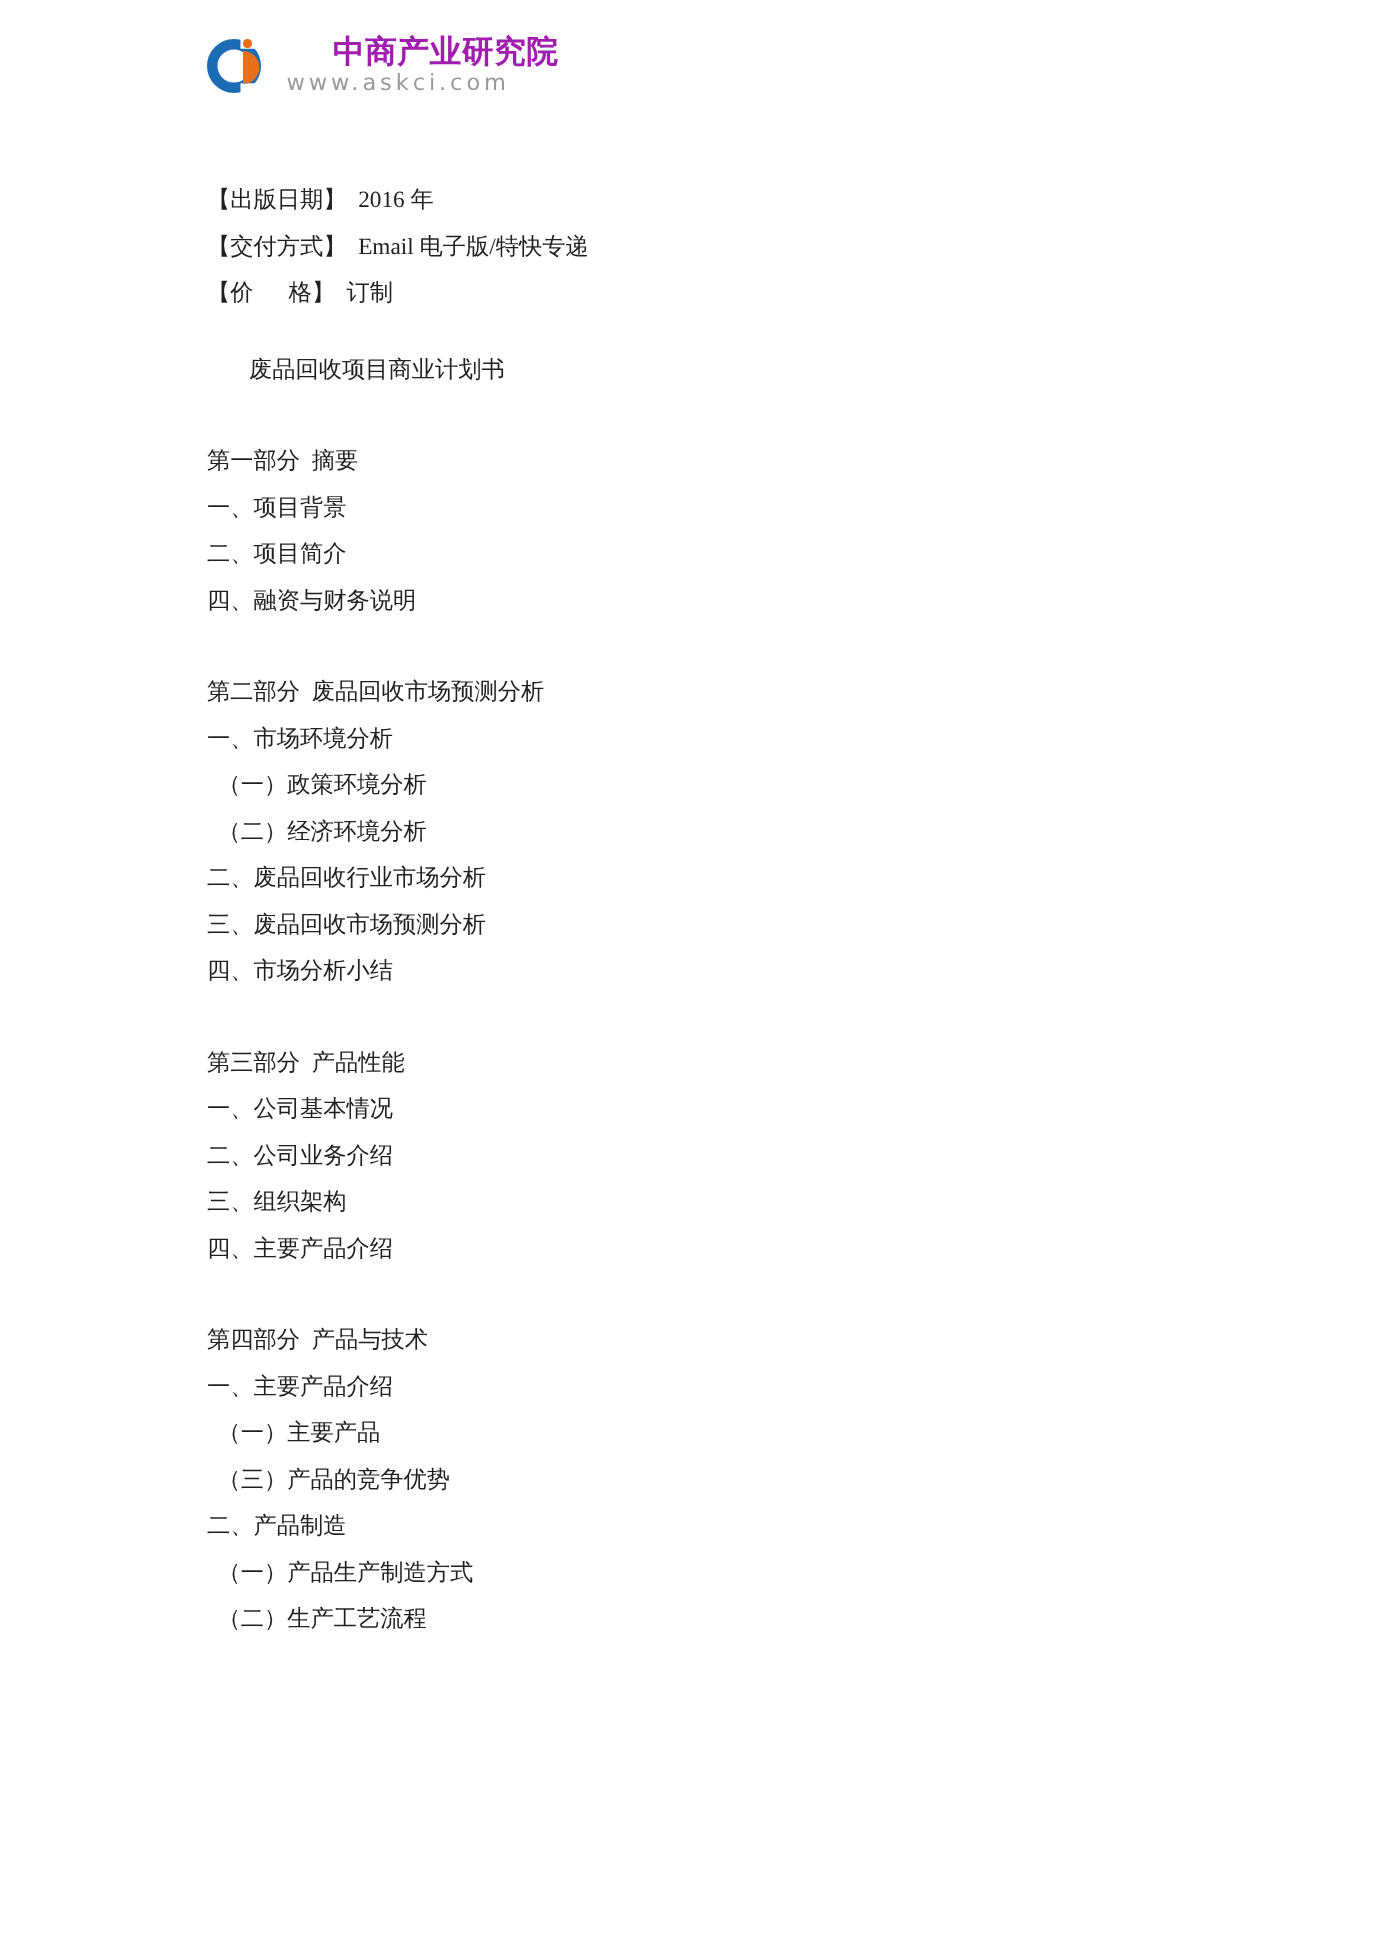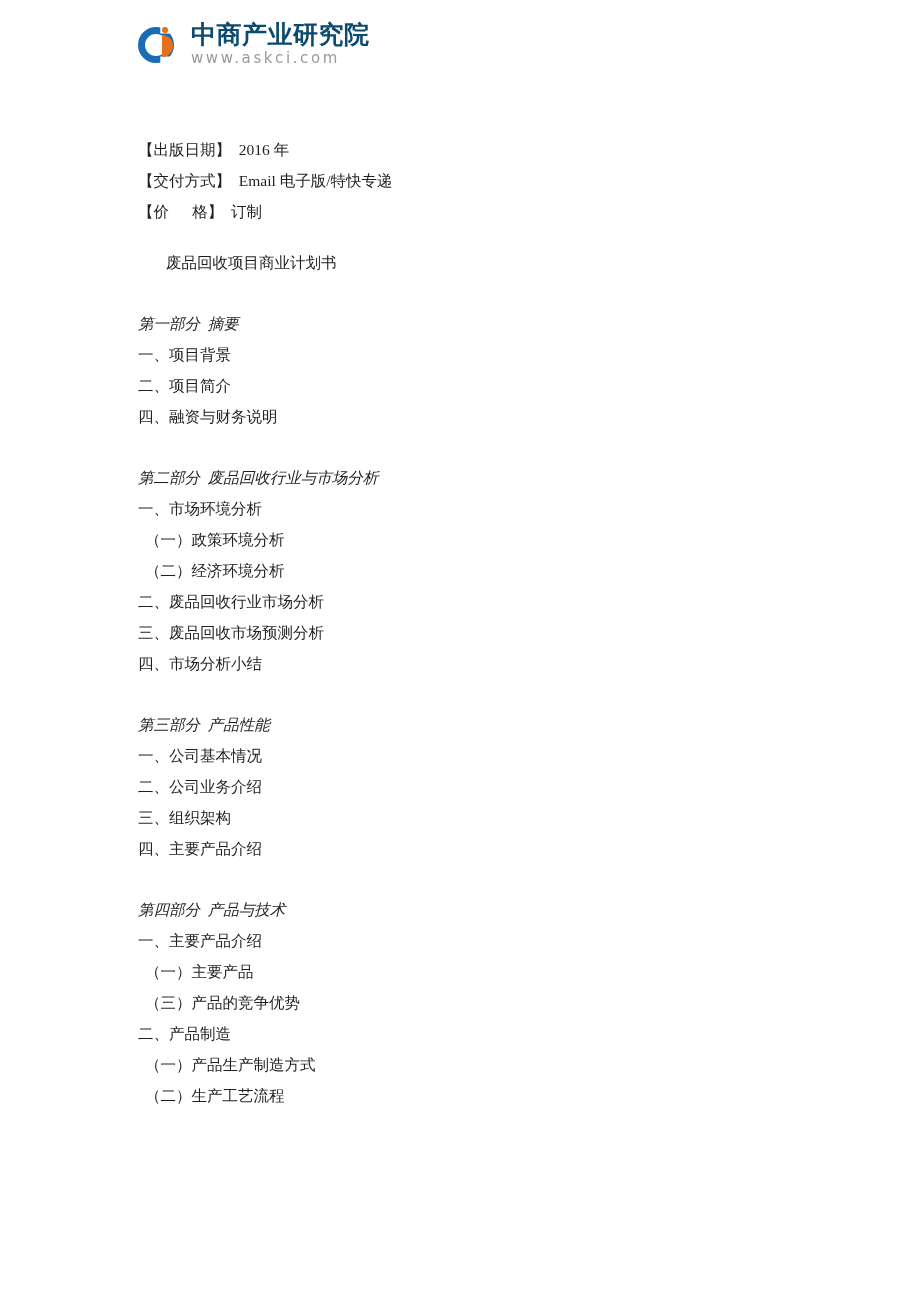--- a/index.html
+++ b/index.html
@@ -63,40 +63,41 @@
     border-radius: 50%;
   }
   #logo-text {
     margin-left: 7px;
     display: flex;
     flex-direction: column;
     justify-content: center;
   }
   #logo-name {
     font-family: "DejaVu Sans", "Liberation Sans", sans-serif;
-    font-size: 25px;
+    font-size: 21px;
     font-weight: bold;
-    color: #0c4a6e;
+    color: #a21caf;
     letter-spacing: 0.5px;
     line-height: 1.05;
+    margin-left: 31px;
   }
   #logo-url {
     font-family: "DejaVu Sans", "Liberation Sans", sans-serif;
     font-size: 15px;
     color: #9a9a9a;
     letter-spacing: 2.6px;
     line-height: 1.25;
     margin-top: 1px;
   }
 
   
   #doc-body {
     position: absolute;
     left: 138px;
-    top: 134px;
+    top: 118px;
     width: 700px;
   }
   .meta-line {
     font-size: 15.5px;
     line-height: 31px;
     white-space: pre;
     color: #1f1f1f;
   }
   .meta-label { }
   .meta-value { }
@@ -108,21 +109,20 @@
     font-size: 15.5px;
     line-height: 31px;
     color: #1f1f1f;
     margin-left: 28px;
   }
   .part-heading {
     font-size: 15.5px;
     line-height: 31px;
     white-space: pre;
     color: #1f1f1f;
-    font-style: italic;
   }
   .toc-item {
     font-size: 15.5px;
     line-height: 31px;
     color: #1f1f1f;
   }
   .toc-item.sub {
     padding-left: 7px;
   }
 </style>
@@ -158,21 +158,21 @@
   <div>
     <div class="part-heading">第一部分  摘要</div>
     <div class="toc-item">一、项目背景</div>
     <div class="toc-item">二、项目简介</div>
     <div class="toc-item">四、融资与财务说明</div>
   </div>
 
   <div class="spacer-md"></div>
 
   <div>
-    <div class="part-heading">第二部分  废品回收行业与市场分析</div>
+    <div class="part-heading">第二部分  废品回收市场预测分析</div>
     <div class="toc-item">一、市场环境分析</div>
     <div class="toc-item sub">（一）政策环境分析</div>
     <div class="toc-item sub">（二）经济环境分析</div>
     <div class="toc-item">二、废品回收行业市场分析</div>
     <div class="toc-item">三、废品回收市场预测分析</div>
     <div class="toc-item">四、市场分析小结</div>
   </div>
 
   <div class="spacer-md"></div>
 

